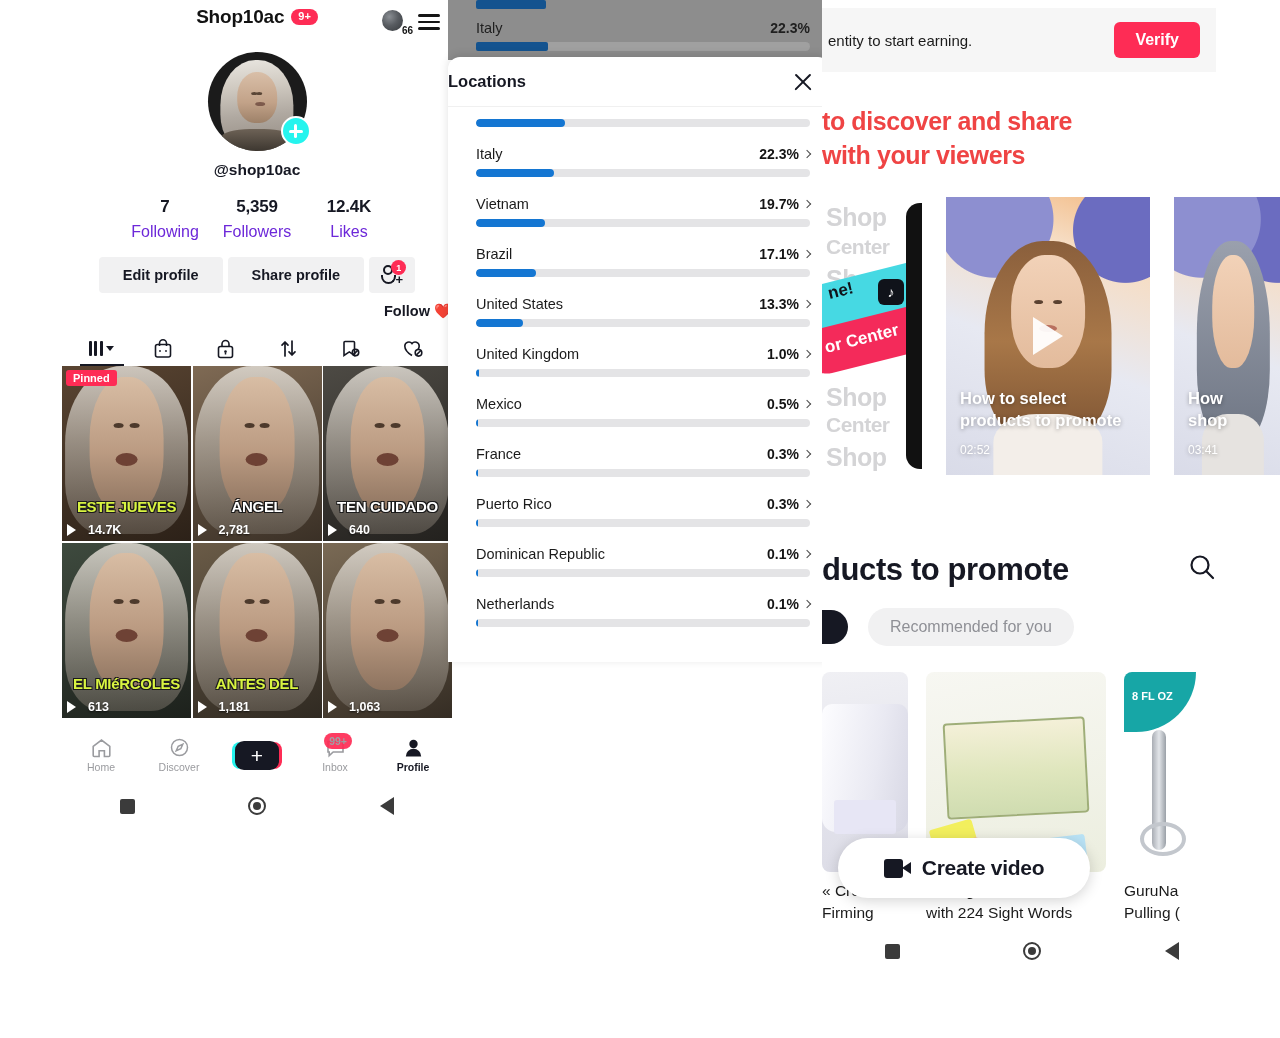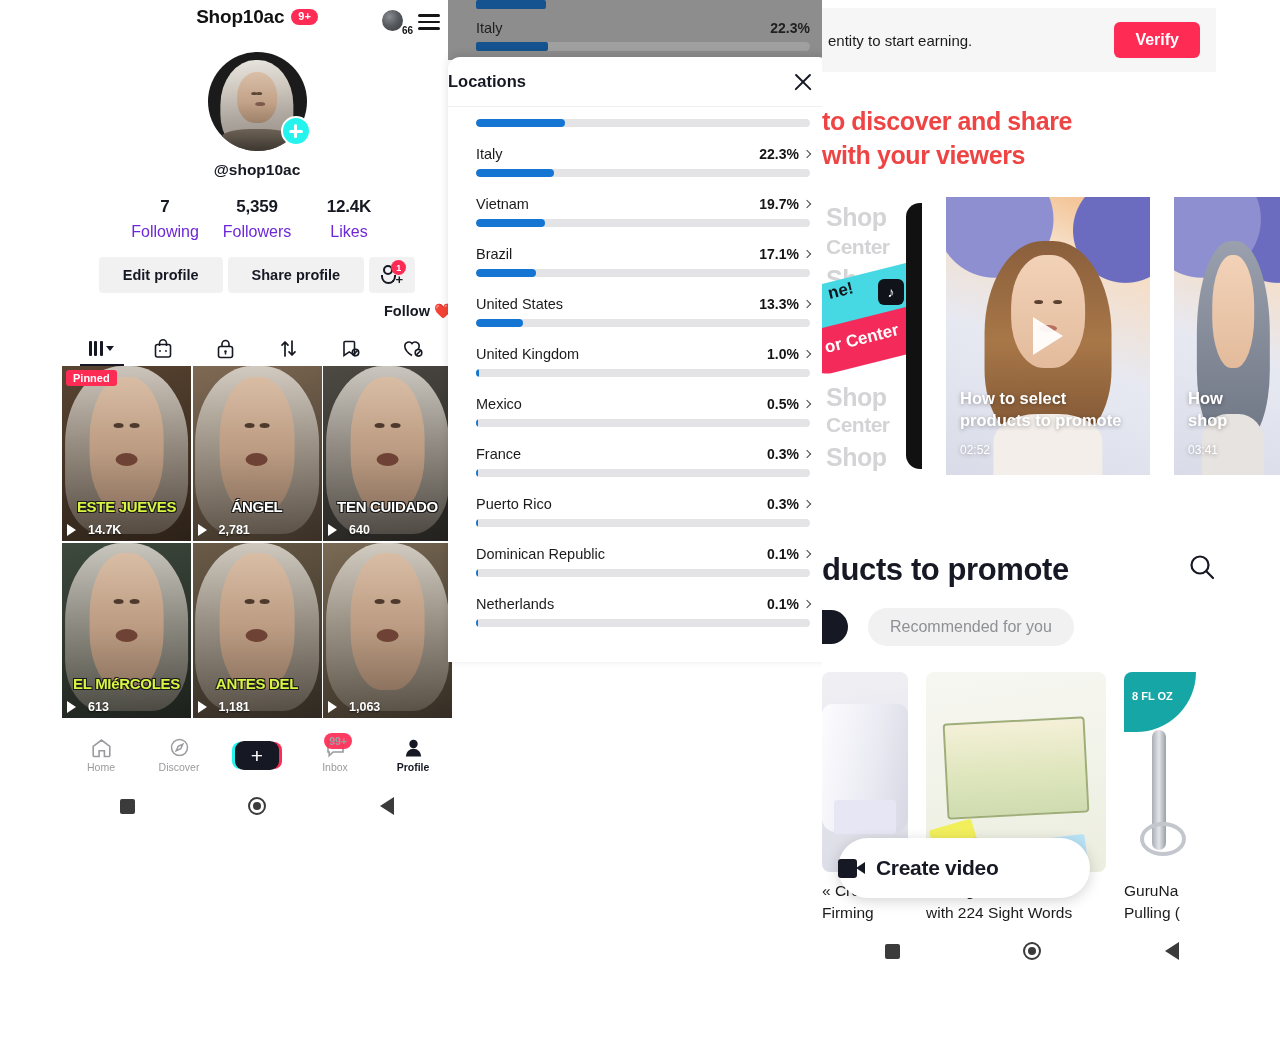--- a/index.html
+++ b/index.html
@@ -366,21 +366,21 @@
   }
   .p3 .ring {
     position: absolute; left: 16px; top: 150px; width: 46px; height: 34px;
     border: 4px solid #c3c7cd; border-radius: 50%;
   }
   .prod-name { margin-top: 8px; font-size: 15.5px; color: #1b1b1b; line-height: 22px; }
 
   .create-video {
     position: absolute; left: 16px; top: 838px; width: 252px; height: 60px;
     background: #fff; border-radius: 30px; box-shadow: 0 3px 14px rgba(0,0,0,.17);
-    display: flex; align-items: center; justify-content: flex-start; gap: 11px;
+    display: flex; align-items: center; justify-content: center; gap: 11px;
   }
   .cam { width: 27px; height: 19px; position: relative; }
   .cam-body { position: absolute; left: 0; top: 0; width: 19px; height: 19px; background: #161823; border-radius: 3px; }
   .cam-lens { position: absolute; right: 0; top: 3px; width: 0; height: 0; border-right: 9px solid #161823; border-top: 6.5px solid transparent; border-bottom: 6.5px solid transparent; }
   .cv-label { font-size: 21px; font-weight: 700; color: #161823; letter-spacing: -0.3px; }
 
   .sysnav-r { position: absolute; left: 0; top: 928px; width: 420px; height: 46px; display: flex; align-items: center; }
   .sysnav-r > div { flex: 1; display: flex; align-items: center; justify-content: center; }
 </style>
 </head>

